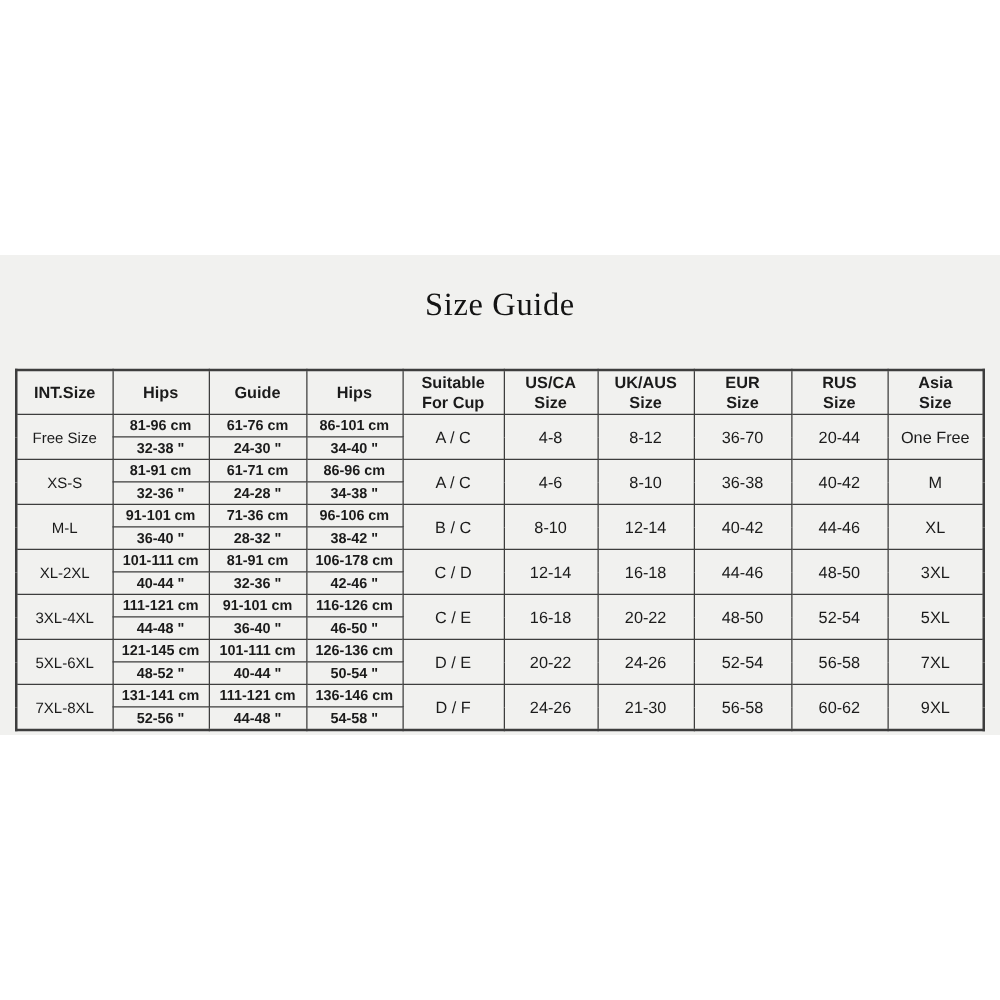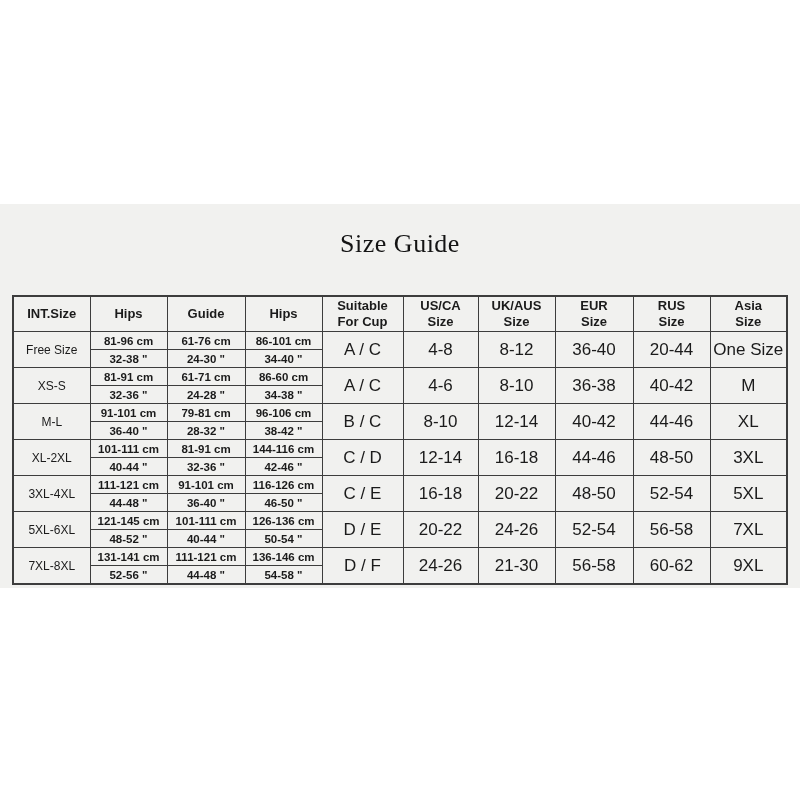--- a/index.html
+++ b/index.html
@@ -64,21 +64,21 @@
   }
   td.int-size-cell {
     font-size: 12px;
   }
   td.metric-cell {
     font-size: 11.5px;
     height: 17px;
     font-weight: bold;
   }
   td.span-cell {
-    font-size: 17px;
+    font-size: 13px;
   }
 </style>
 </head>
 <body>
 
 <div class="page">
   <div class="band">
     <h1 class="guide-title">Size Guide</h1>
 
     <table class="size-table">
@@ -116,68 +116,68 @@
       </thead>
       <tbody id="table-body">
           <tr>
             <td class="int-size-cell" rowspan="2">Free Size</td>
             <td class="metric-cell">81-96 cm</td>
             <td class="metric-cell">61-76 cm</td>
             <td class="metric-cell">86-101 cm</td>
             <td class="span-cell" rowspan="2">A / C</td>
             <td class="span-cell" rowspan="2">4-8</td>
             <td class="span-cell" rowspan="2">8-12</td>
-            <td class="span-cell" rowspan="2">36-40</td>
+            <td class="span-cell" rowspan="2">36-70</td>
             <td class="span-cell" rowspan="2">20-44</td>
-            <td class="span-cell" rowspan="2">One Size</td>
+            <td class="span-cell" rowspan="2">One Free</td>
           </tr>
           <tr>
             <td class="metric-cell">32-38 "</td>
             <td class="metric-cell">24-30 "</td>
             <td class="metric-cell">34-40 "</td>
           </tr>
           <tr>
             <td class="int-size-cell" rowspan="2">XS-S</td>
             <td class="metric-cell">81-91 cm</td>
             <td class="metric-cell">61-71 cm</td>
-            <td class="metric-cell">86-60 cm</td>
+            <td class="metric-cell">86-96 cm</td>
             <td class="span-cell" rowspan="2">A / C</td>
             <td class="span-cell" rowspan="2">4-6</td>
             <td class="span-cell" rowspan="2">8-10</td>
             <td class="span-cell" rowspan="2">36-38</td>
             <td class="span-cell" rowspan="2">40-42</td>
             <td class="span-cell" rowspan="2">M</td>
           </tr>
           <tr>
             <td class="metric-cell">32-36 "</td>
             <td class="metric-cell">24-28 "</td>
             <td class="metric-cell">34-38 "</td>
           </tr>
           <tr>
             <td class="int-size-cell" rowspan="2">M-L</td>
             <td class="metric-cell">91-101 cm</td>
-            <td class="metric-cell">79-81 cm</td>
+            <td class="metric-cell">71-36 cm</td>
             <td class="metric-cell">96-106 cm</td>
             <td class="span-cell" rowspan="2">B / C</td>
             <td class="span-cell" rowspan="2">8-10</td>
             <td class="span-cell" rowspan="2">12-14</td>
             <td class="span-cell" rowspan="2">40-42</td>
             <td class="span-cell" rowspan="2">44-46</td>
             <td class="span-cell" rowspan="2">XL</td>
           </tr>
           <tr>
             <td class="metric-cell">36-40 "</td>
             <td class="metric-cell">28-32 "</td>
             <td class="metric-cell">38-42 "</td>
           </tr>
           <tr>
             <td class="int-size-cell" rowspan="2">XL-2XL</td>
             <td class="metric-cell">101-111 cm</td>
             <td class="metric-cell">81-91 cm</td>
-            <td class="metric-cell">144-116 cm</td>
+            <td class="metric-cell">106-178 cm</td>
             <td class="span-cell" rowspan="2">C / D</td>
             <td class="span-cell" rowspan="2">12-14</td>
             <td class="span-cell" rowspan="2">16-18</td>
             <td class="span-cell" rowspan="2">44-46</td>
             <td class="span-cell" rowspan="2">48-50</td>
             <td class="span-cell" rowspan="2">3XL</td>
           </tr>
           <tr>
             <td class="metric-cell">40-44 "</td>
             <td class="metric-cell">32-36 "</td>

